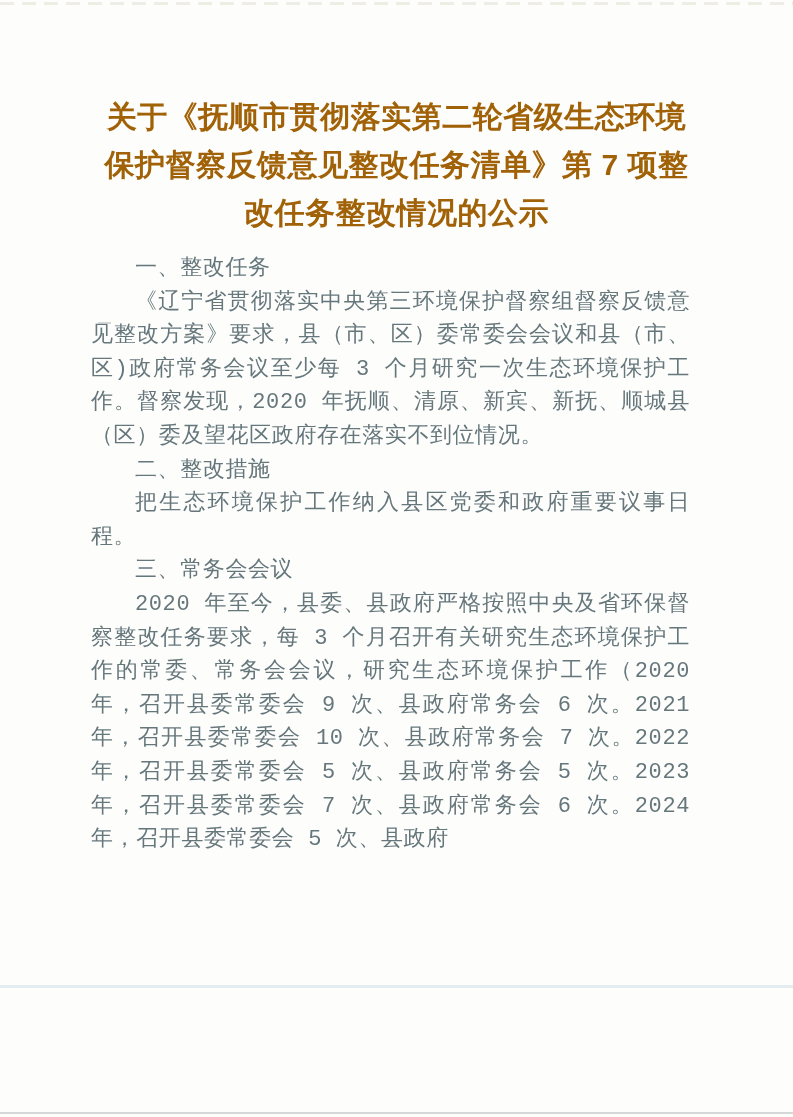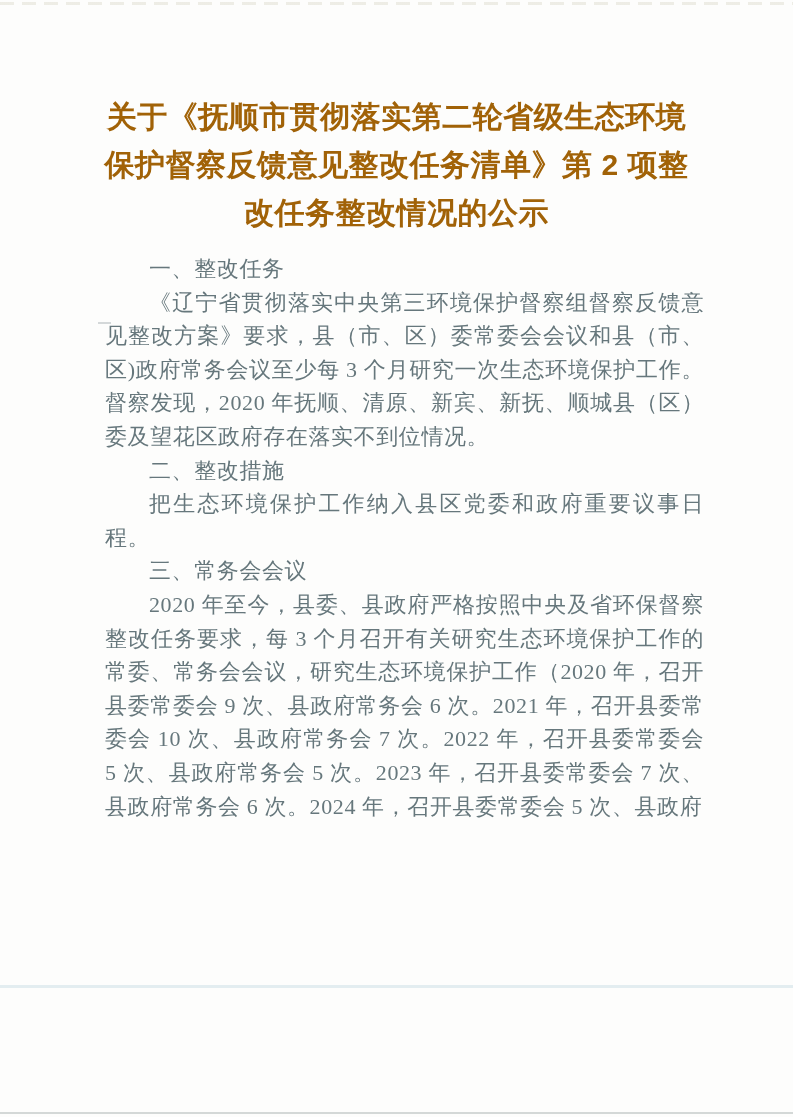--- a/index.html
+++ b/index.html
@@ -52,26 +52,27 @@
     font-family: "Liberation Sans", "DejaVu Sans", sans-serif;
     font-weight: 700;
     font-size: 30px;
     line-height: 48px;
     letter-spacing: 0.5px;
     color: #a16207;
   }
   .doc-body {
     position: absolute;
     top: 252px;
-    left: 105px;
+    left: 91px;
     width: 599px;
     font-size: 22px;
     line-height: 33.6px;
     letter-spacing: 0.6px;
     color: #66777c;
+    font-family: Liberation Mono, monospace;
   }
   .doc-body p {
     margin: 0;
     text-indent: 2em;
     text-align: justify;
   }
   .section-heading {
     margin: 0;
     text-indent: 2em;
     color: #66777c;
@@ -79,21 +80,21 @@
 </style>
 </head>
 <body>
 
 <div class="sheet">
 
   <div class="edge-top"></div>
 
   <div class="doc-title">
     <div>关于《抚顺市贯彻落实第二轮省级生态环境</div>
-    <div>保护督察反馈意见整改任务清单》第 2 项整</div>
+    <div>保护督察反馈意见整改任务清单》第 7 项整</div>
     <div>改任务整改情况的公示</div>
   </div>
 
   <div class="doc-body">
     <p class="section-heading">一、整改任务</p>
     <p>《辽宁省贯彻落实中央第三环境保护督察组督察反馈意见整改方案》要求，县（市、区）委常委会会议和县（市、区)政府常务会议至少每 3 个月研究一次生态环境保护工作。督察发现，2020 年抚顺、清原、新宾、新抚、顺城县（区）委及望花区政府存在落实不到位情况。</p>
 
     <p class="section-heading">二、整改措施</p>
     <p>把生态环境保护工作纳入县区党委和政府重要议事日程。</p>
 

